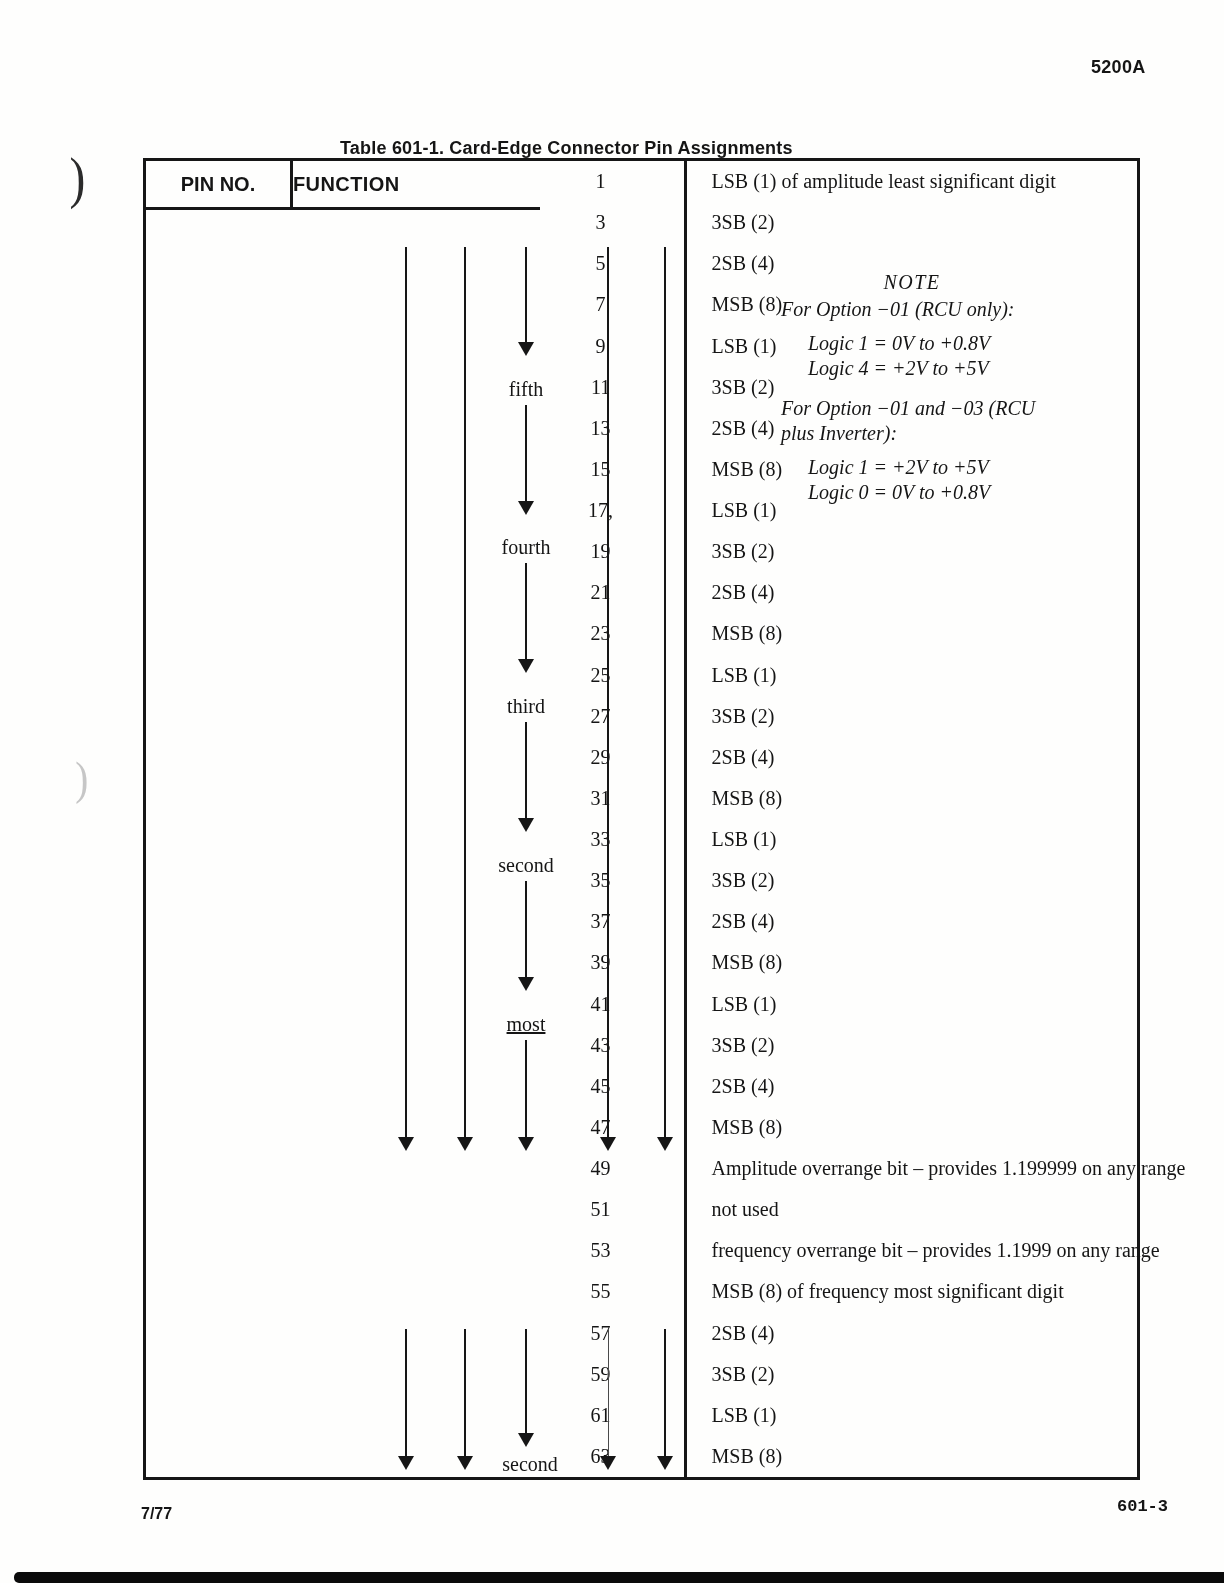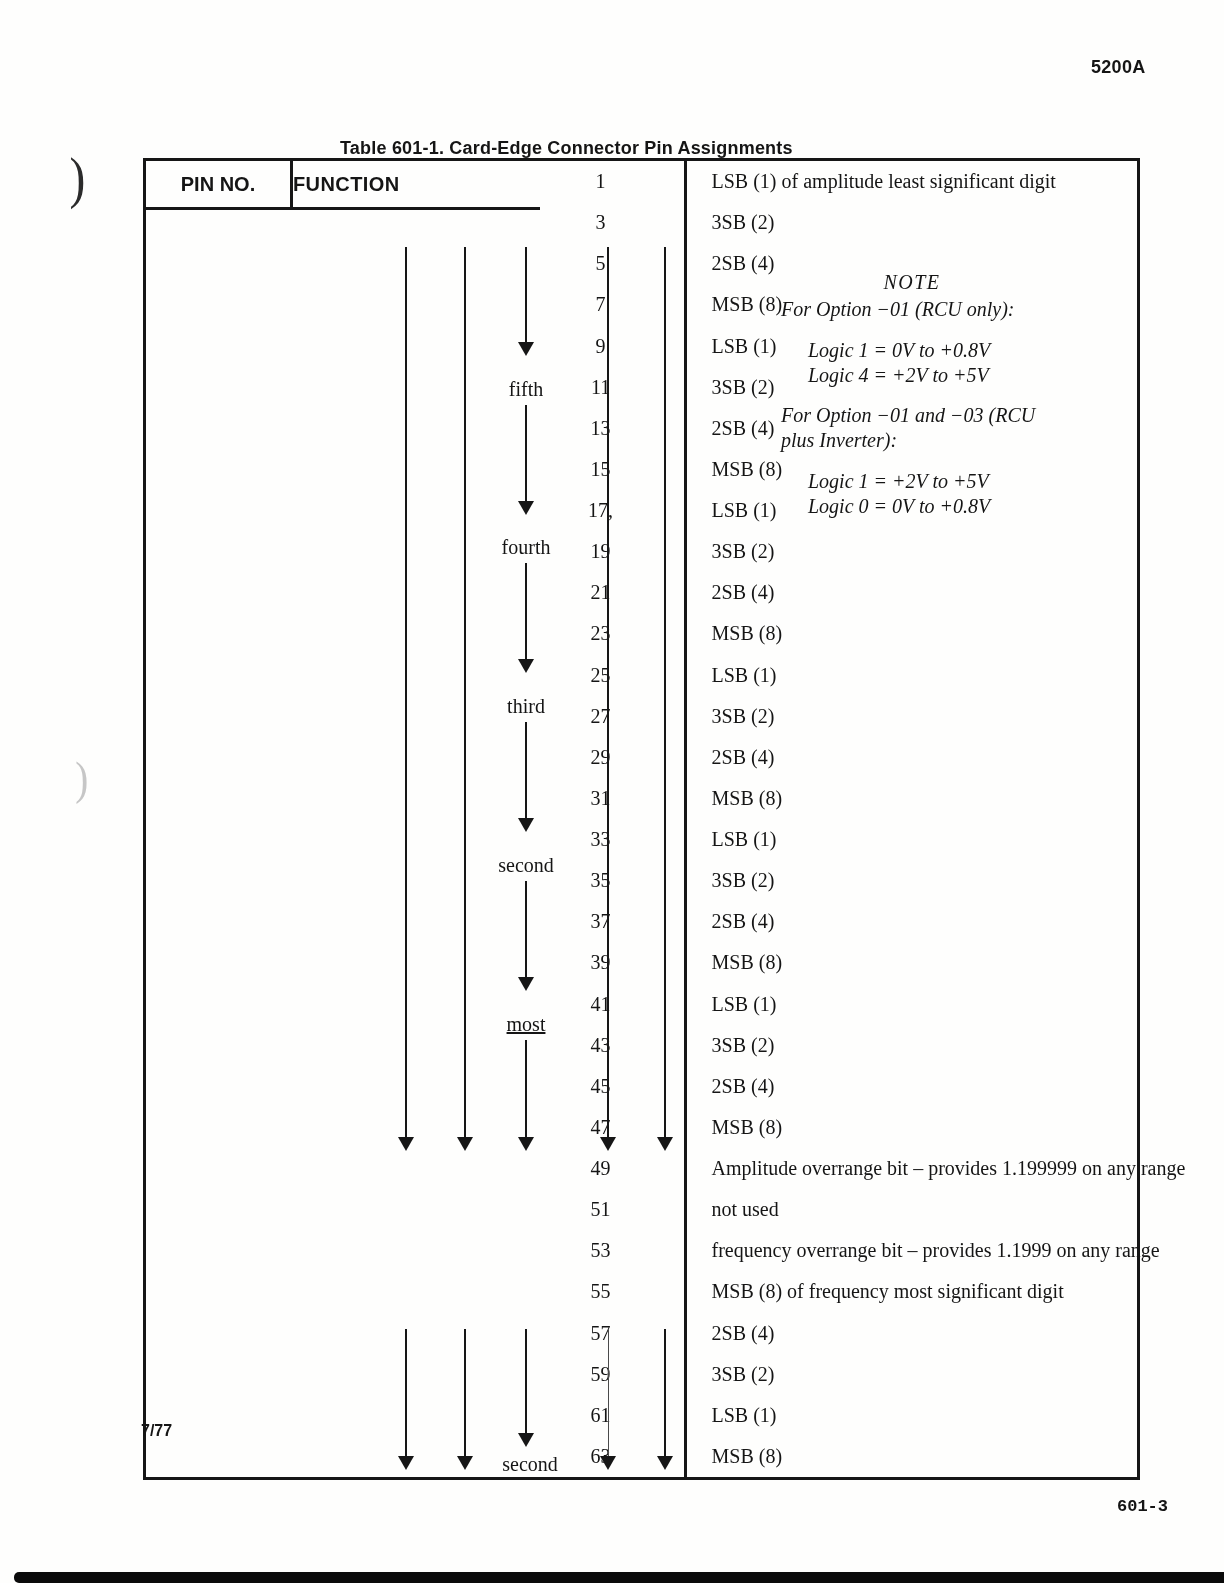--- a/index.html
+++ b/index.html
@@ -16,21 +16,21 @@
     position:absolute;left:1091px;top:57px;
     font-family:"Liberation Sans", sans-serif;
     font-weight:bold;font-size:18px;letter-spacing:.3px;
   }
   .table-title{
     position:absolute;left:340px;top:114px;width:600px;
     font-family:"Liberation Sans", sans-serif;
     font-weight:bold;font-size:18px;letter-spacing:.2px;margin-top:24px;
   }
   .footer-left{
-    position:absolute;left:141px;top:1422px;
+    position:absolute;left:141px;top:1505px;
     font-family:"Liberation Sans", sans-serif;
     font-weight:bold;font-size:16px;
   }
   .footer-right{
     position:absolute;left:1117px;top:1497px;
     font-family:Liberation Mono, monospace;
     font-weight:600;font-size:17px;
   }
   .scan-bar{
     position:absolute;left:14px;right:0;top:1572px;height:11px;
@@ -87,21 +87,21 @@
     position:absolute;transform:translateX(-50%);
     font-size:20px;line-height:22px;white-space:nowrap;
   }
   
   .note{
     position:absolute;left:781px;top:270px;width:320px;
     font-style:italic;font-size:20px;line-height:25px;
   }
   .note-heading{width:262px;text-align:center;letter-spacing:1.5px;margin-bottom:2px;}
   .note-section{margin-bottom:15px;}
-  .note-logic{margin-left:27px;margin-top:16px;}
+  .note-logic{margin-left:27px;margin-top:9px;}
 </style>
 </head>
 <body>
 
 <div class="page">
 
   <div class="doc-number">5200A</div>
 
   <div class="table-title">Table 601-1. Card-Edge Connector Pin Assignments</div>
 

